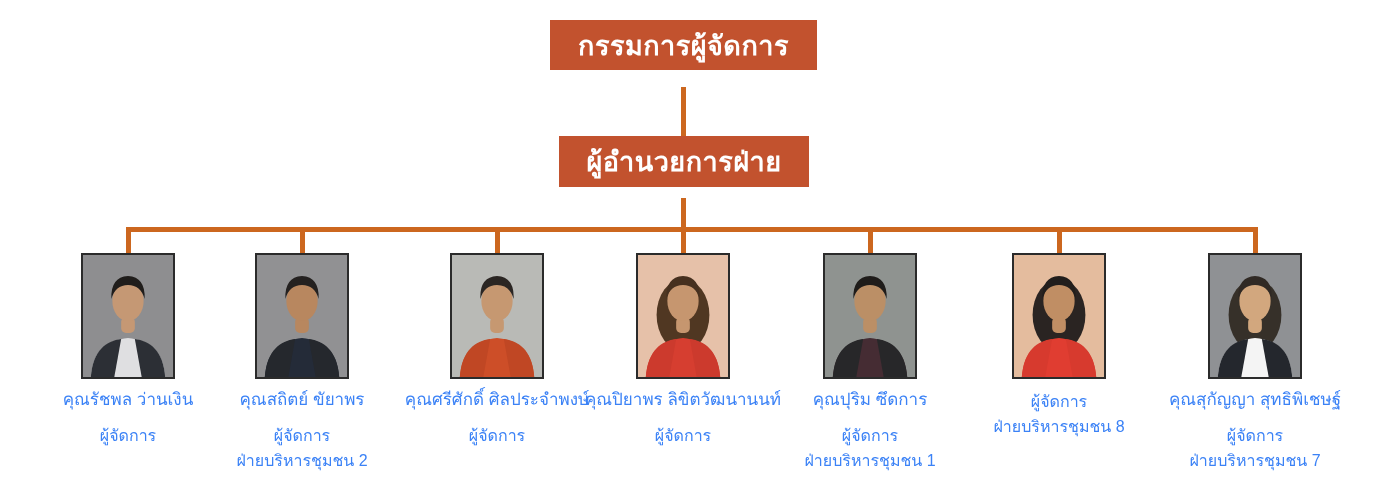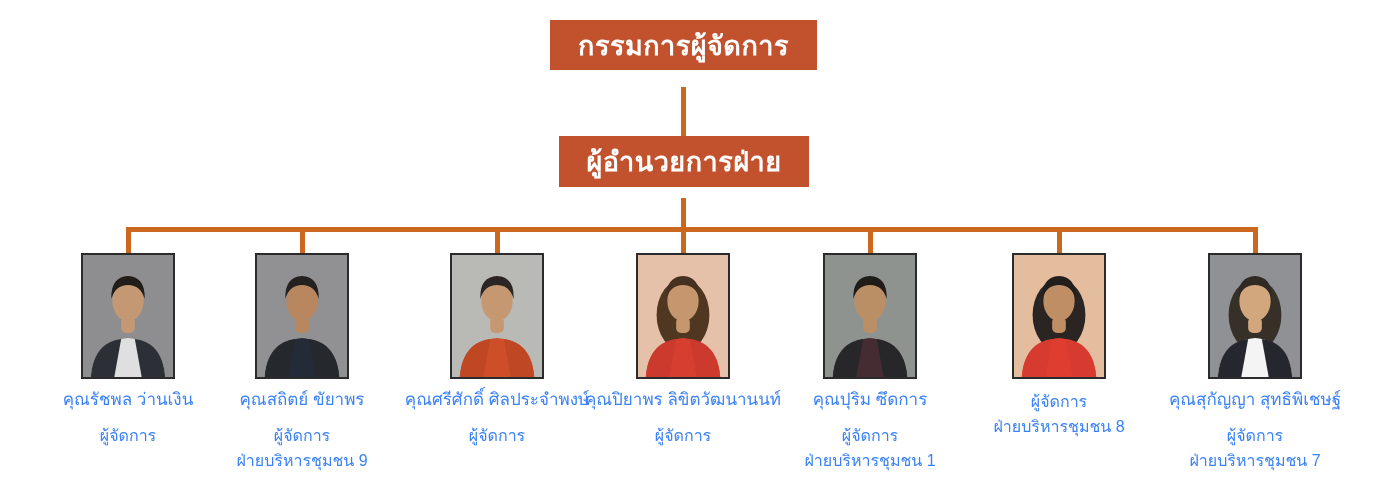--- a/index.html
+++ b/index.html
@@ -88,21 +88,21 @@
         <path d="M84,122 C82,95 68,86 53,84 L60,122 Z" style="fill:var(--jacket)"></path>
         <rect x="39" y="62" width="14" height="16" rx="5" style="fill:var(--skin)"></rect>
         <ellipse cx="46" cy="46" rx="16" ry="20" style="fill:var(--skin)"></ellipse>
         <path d="M29,44 Q28,22 46,21 Q64,22 63,44 Q59,30 46,30 Q33,30 29,44 Z" style="fill:var(--hair)"></path>
       </svg>
     </div>
     <div class="caption">
       <div class="name">คุณสถิตย์ ขัยาพร</div>
       <div class="role">
         <div>ผู้จัดการ</div>
-        <div>ฝ่ายบริหารชุมชน 9</div>
+        <div>ฝ่ายบริหารชุมชน 2</div>
       </div>
     </div>
   </div>
 
   <div class="person c3">
     <div class="drop"></div>
     <div class="photo" style="--bg:#b9bab6;--skin:#c69871;--hair:#2b2623;--hairlong:transparent;--shirt:#cd4e28;--jacket:#c04724">
       <svg viewBox="0 0 92 122" preserveAspectRatio="none">
         <rect x="0" y="0" width="92" height="122" style="fill:var(--bg)"></rect>
         <ellipse cx="46" cy="60" rx="27" ry="36" style="fill:var(--hairlong)"></ellipse>

